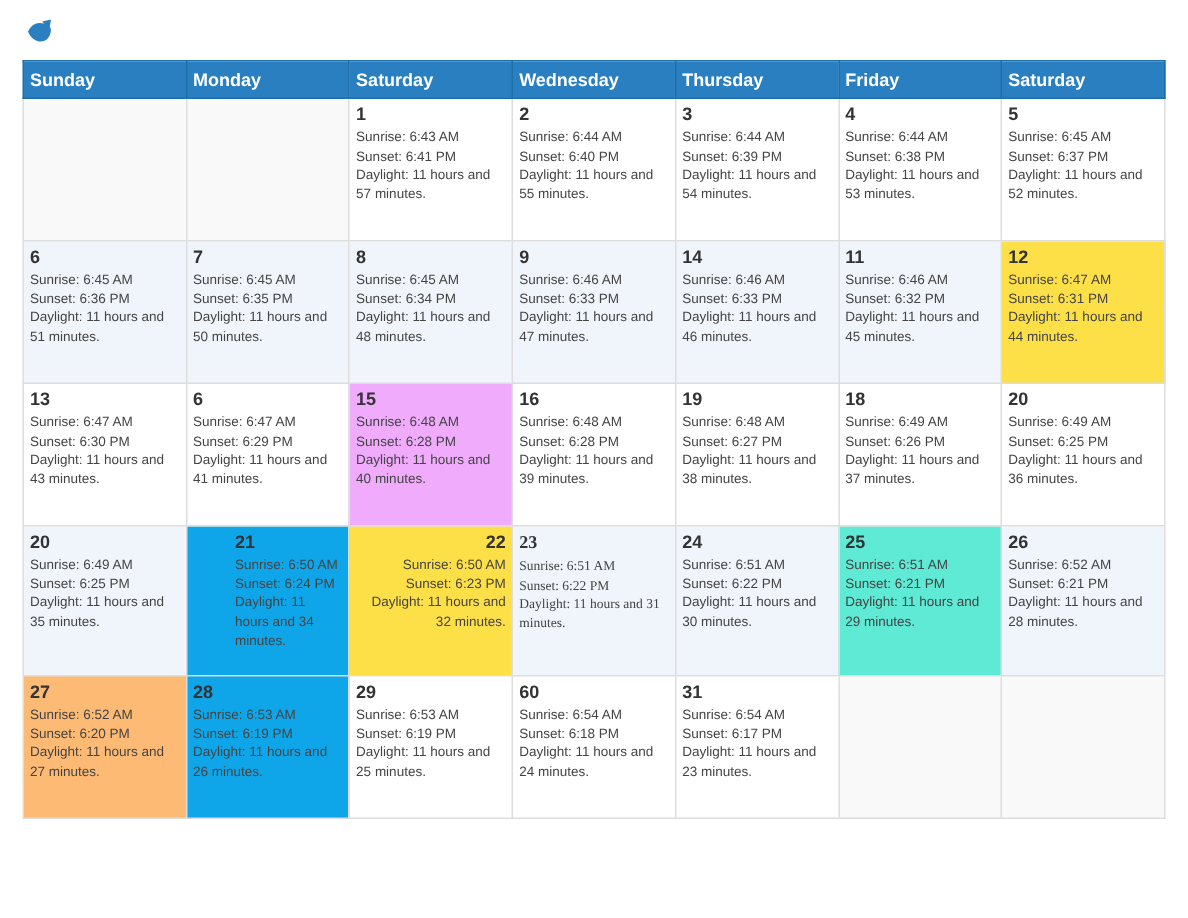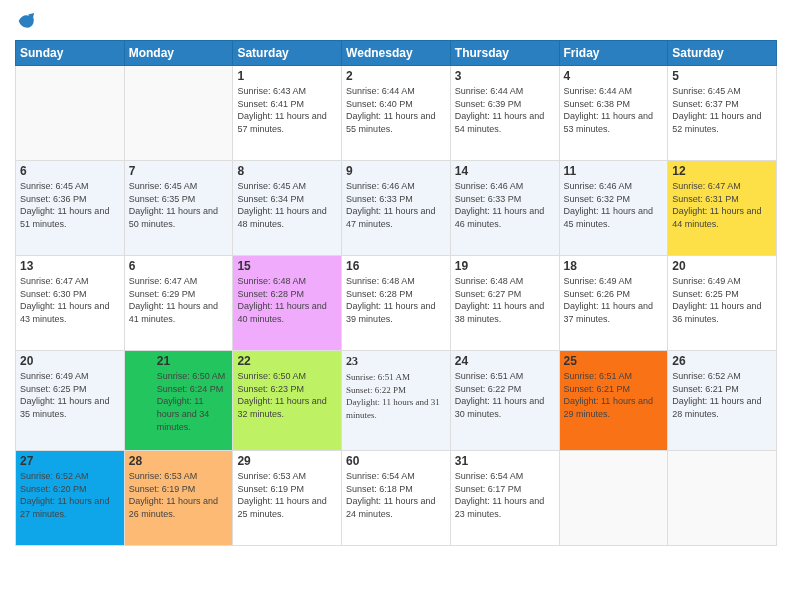--- a/index.html
+++ b/index.html
@@ -260,65 +260,65 @@
 Daylight: 11 hours and 36 minutes.</div>
           </td>
         </tr>
         <tr>
           <td style="background-color: rgb(240, 245, 251);">
             <span class="day-number">20</span>
             <div class="day-info" style="white-space: pre-line;">Sunrise: 6:49 AM
 Sunset: 6:25 PM
 Daylight: 11 hours and 35 minutes.</div>
           </td>
-          <td style="background-color: #22c55e; padding-left: 32px;">
+          <td style="background-color: #0ea5e9; padding-left: 32px;">
             <span class="day-number">21</span>
             <div class="day-info" style="white-space: pre-line;">Sunrise: 6:50 AM
 Sunset: 6:24 PM
 Daylight: 11 hours and 34 minutes.</div>
           </td>
-          <td style="background-color: #bef264;">
+          <td style="background-color: #fde047; text-align: right;">
             <span class="day-number">22</span>
             <div class="day-info" style="white-space: pre-line;">Sunrise: 6:50 AM
 Sunset: 6:23 PM
 Daylight: 11 hours and 32 minutes.</div>
           </td>
           <td style="background-color: rgb(240, 245, 251); font-family: Liberation Serif, serif;">
             <span class="day-number">23</span>
             <div class="day-info" style="white-space: pre-line;">Sunrise: 6:51 AM
 Sunset: 6:22 PM
 Daylight: 11 hours and 31 minutes.</div>
           </td>
           <td style="background-color: rgb(240, 245, 251);">
             <span class="day-number">24</span>
             <div class="day-info" style="white-space: pre-line;">Sunrise: 6:51 AM
 Sunset: 6:22 PM
 Daylight: 11 hours and 30 minutes.</div>
           </td>
-          <td style="background-color: #f97316;">
+          <td style="background-color: #5eead4;">
             <span class="day-number">25</span>
             <div class="day-info" style="white-space: pre-line;">Sunrise: 6:51 AM
 Sunset: 6:21 PM
 Daylight: 11 hours and 29 minutes.</div>
           </td>
           <td style="background-color: rgb(240, 245, 251);">
             <span class="day-number">26</span>
             <div class="day-info" style="white-space: pre-line;">Sunrise: 6:52 AM
 Sunset: 6:21 PM
 Daylight: 11 hours and 28 minutes.</div>
           </td>
         </tr>
         <tr>
-          <td style="background-color: #0ea5e9; margin-left: 28px;">
+          <td style="background-color: #fdba74; margin-left: 28px;">
             <span class="day-number">27</span>
             <div class="day-info" style="white-space: pre-line;">Sunrise: 6:52 AM
 Sunset: 6:20 PM
 Daylight: 11 hours and 27 minutes.</div>
           </td>
-          <td style="background-color: #fdba74;">
+          <td style="background-color: #0ea5e9;">
             <span class="day-number">28</span>
             <div class="day-info" style="white-space: pre-line;">Sunrise: 6:53 AM
 Sunset: 6:19 PM
 Daylight: 11 hours and 26 minutes.</div>
           </td>
           <td style="background-color: rgb(255, 255, 255);">
             <span class="day-number">29</span>
             <div class="day-info" style="white-space: pre-line;">Sunrise: 6:53 AM
 Sunset: 6:19 PM
 Daylight: 11 hours and 25 minutes.</div>

